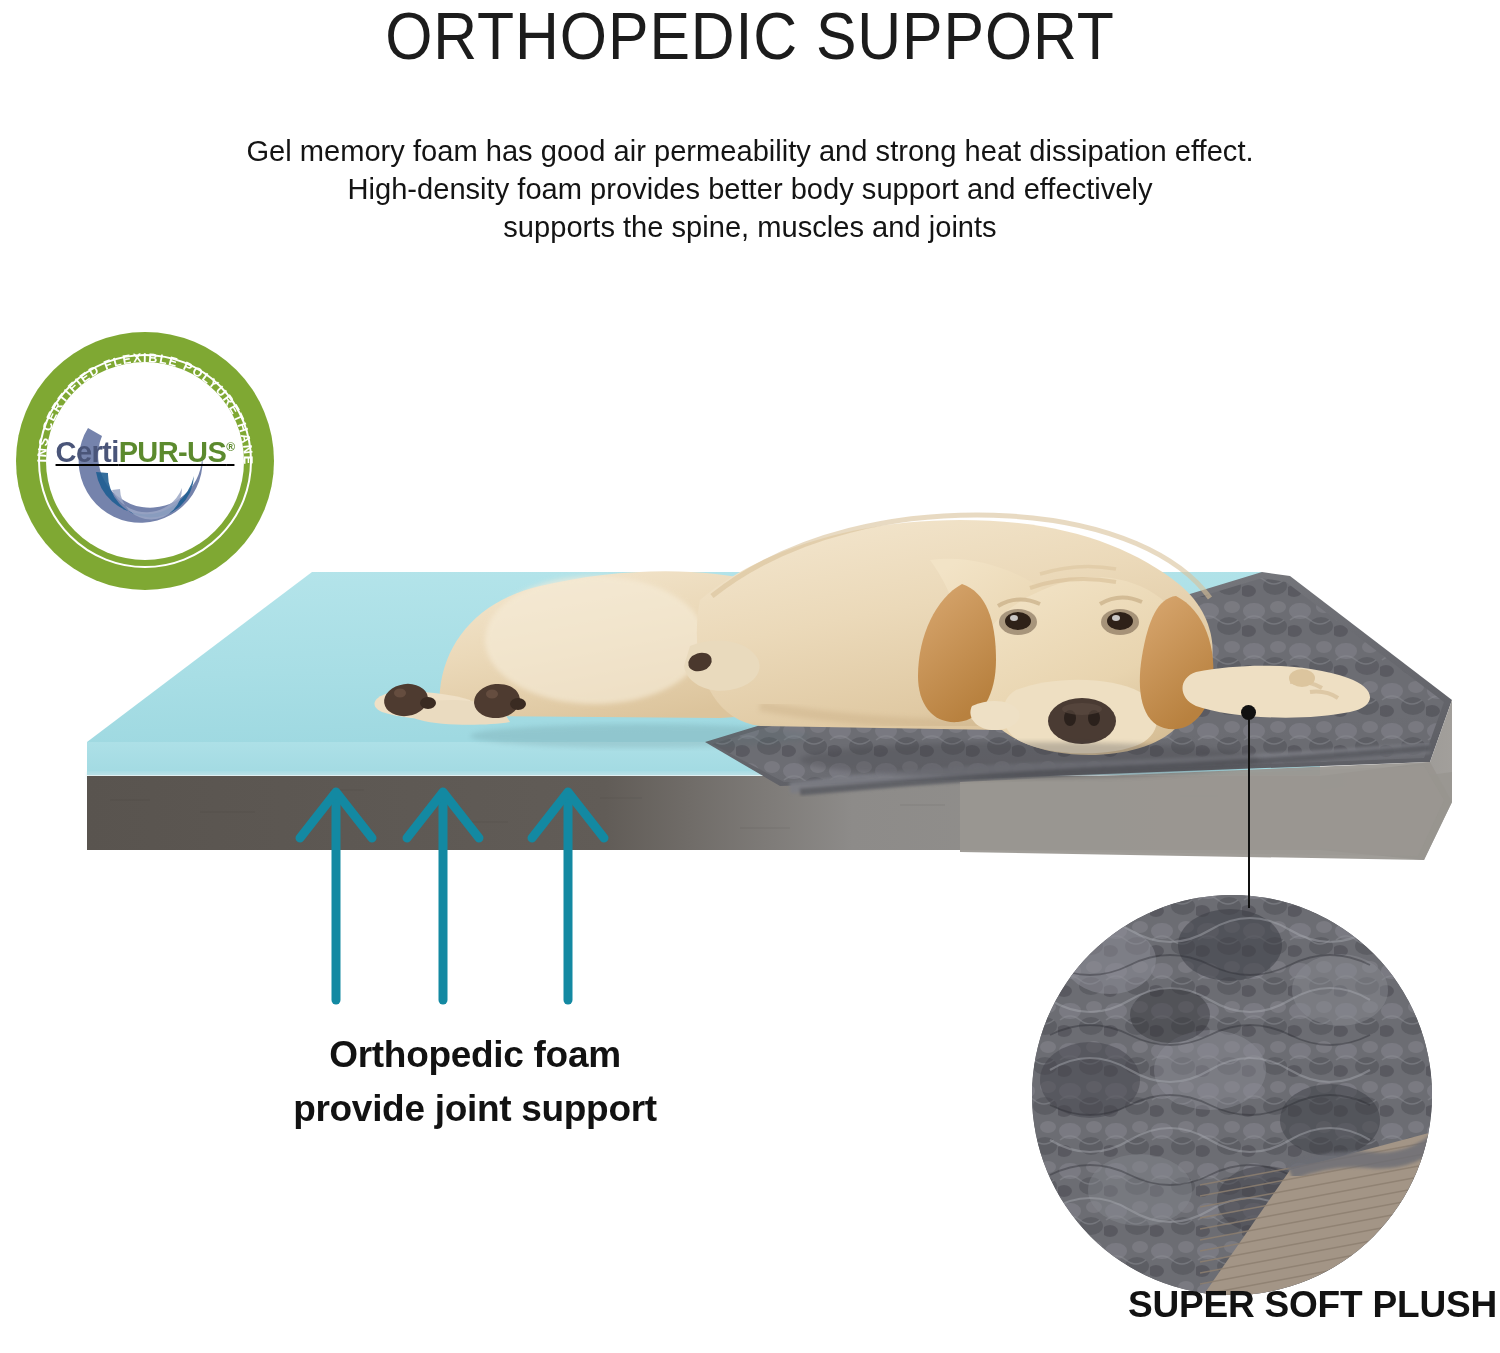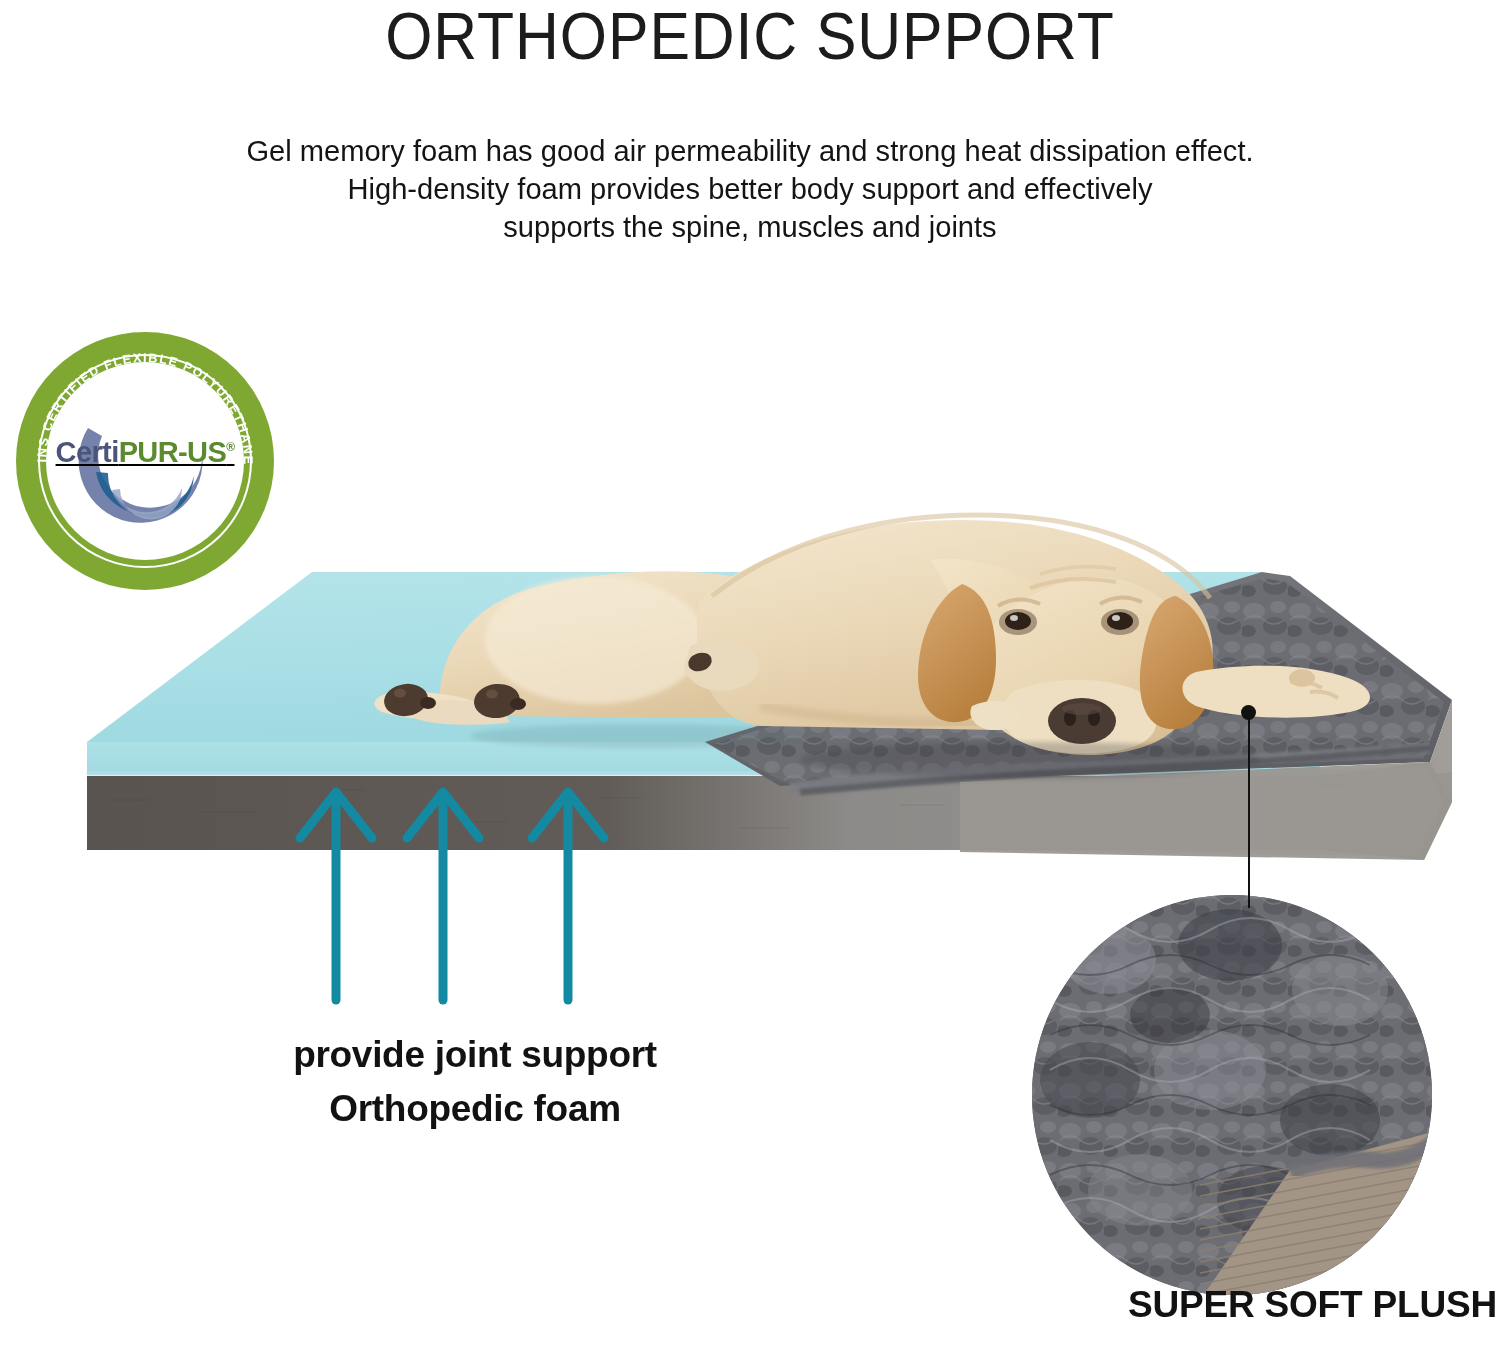--- a/index.html
+++ b/index.html
@@ -362,19 +362,19 @@
 
         <path d="M 1290 1172 q 40 -16 80 -12 q 40 4 72 -24" stroke="#6C6D74" stroke-width="16" fill="none" opacity="0.8" filter="url(#furBlur)"></path>
       </g>
     </g>
   </svg>
 
   <div class="callout-dot"></div>
   <div class="callout-line"></div>
 
   <div class="caption-foam">
+    <div>Orthopedic foam</div>
     <div>provide joint support</div>
-    <div>Orthopedic foam</div>
   </div>
 
   <div class="caption-plush">SUPER SOFT PLUSH</div>
 
 </div>
 
 </body></html>

